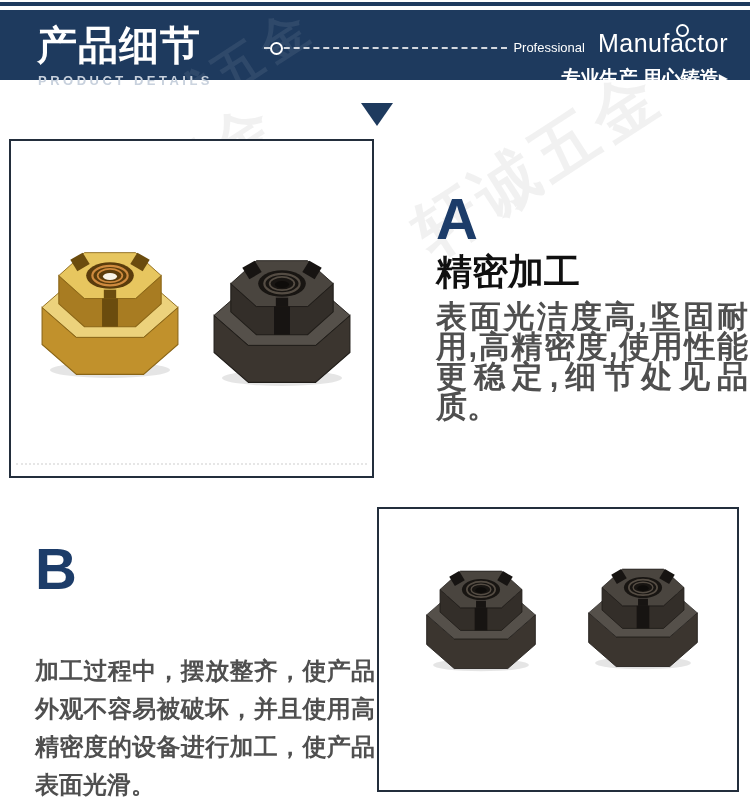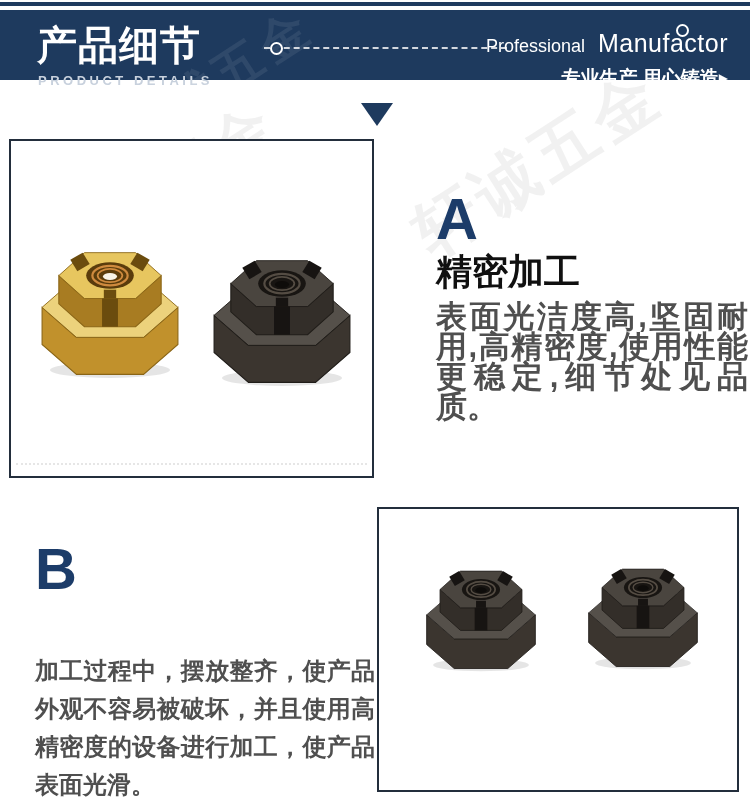--- a/index.html
+++ b/index.html
@@ -14,21 +14,21 @@
   .title-en{position:absolute;left:38px;top:63px;font-size:13px;font-weight:600;color:#c8d1dd;
             letter-spacing:3.5px;white-space:nowrap;}
   .dotline{position:absolute;left:264px;top:37px;width:243px;height:0;
            border-top:2px dashed rgba(255,255,255,0.8);}
   .dot-ring{position:absolute;width:9px;height:9px;border:2px solid #fff;border-radius:50%;
             background:var(--navy);}
   .ring-a{left:270px;top:32px;}
   .ring-b{left:676px;top:14px;background:transparent;}
   .header-right{position:absolute;right:22px;top:19px;text-align:right;}
   .brand-row{display:flex;align-items:baseline;justify-content:flex-end;gap:13px;color:#fff;}
-  .brand-small{font-size:18px;font-weight:400;}
+  .brand-small{font-size:13px;font-weight:400;}
   .brand-large{font-size:25px;font-weight:400;letter-spacing:0.5px;}
   .slogan-row{margin-top:7px;display:flex;align-items:center;justify-content:flex-end;color:#fff;}
   .slogan{font-size:19px;font-weight:700;white-space:nowrap;}
   .arrow{font-size:12px;line-height:12px;}
   .pointer{position:absolute;top:103px;left:361px;width:0;height:0;
            border-left:16px solid transparent;border-right:16px solid transparent;
            border-top:23px solid var(--navy);}
   
   .wm{position:absolute;font-weight:700;white-space:nowrap;transform:rotate(-33deg);
       pointer-events:none;letter-spacing:6px;}

